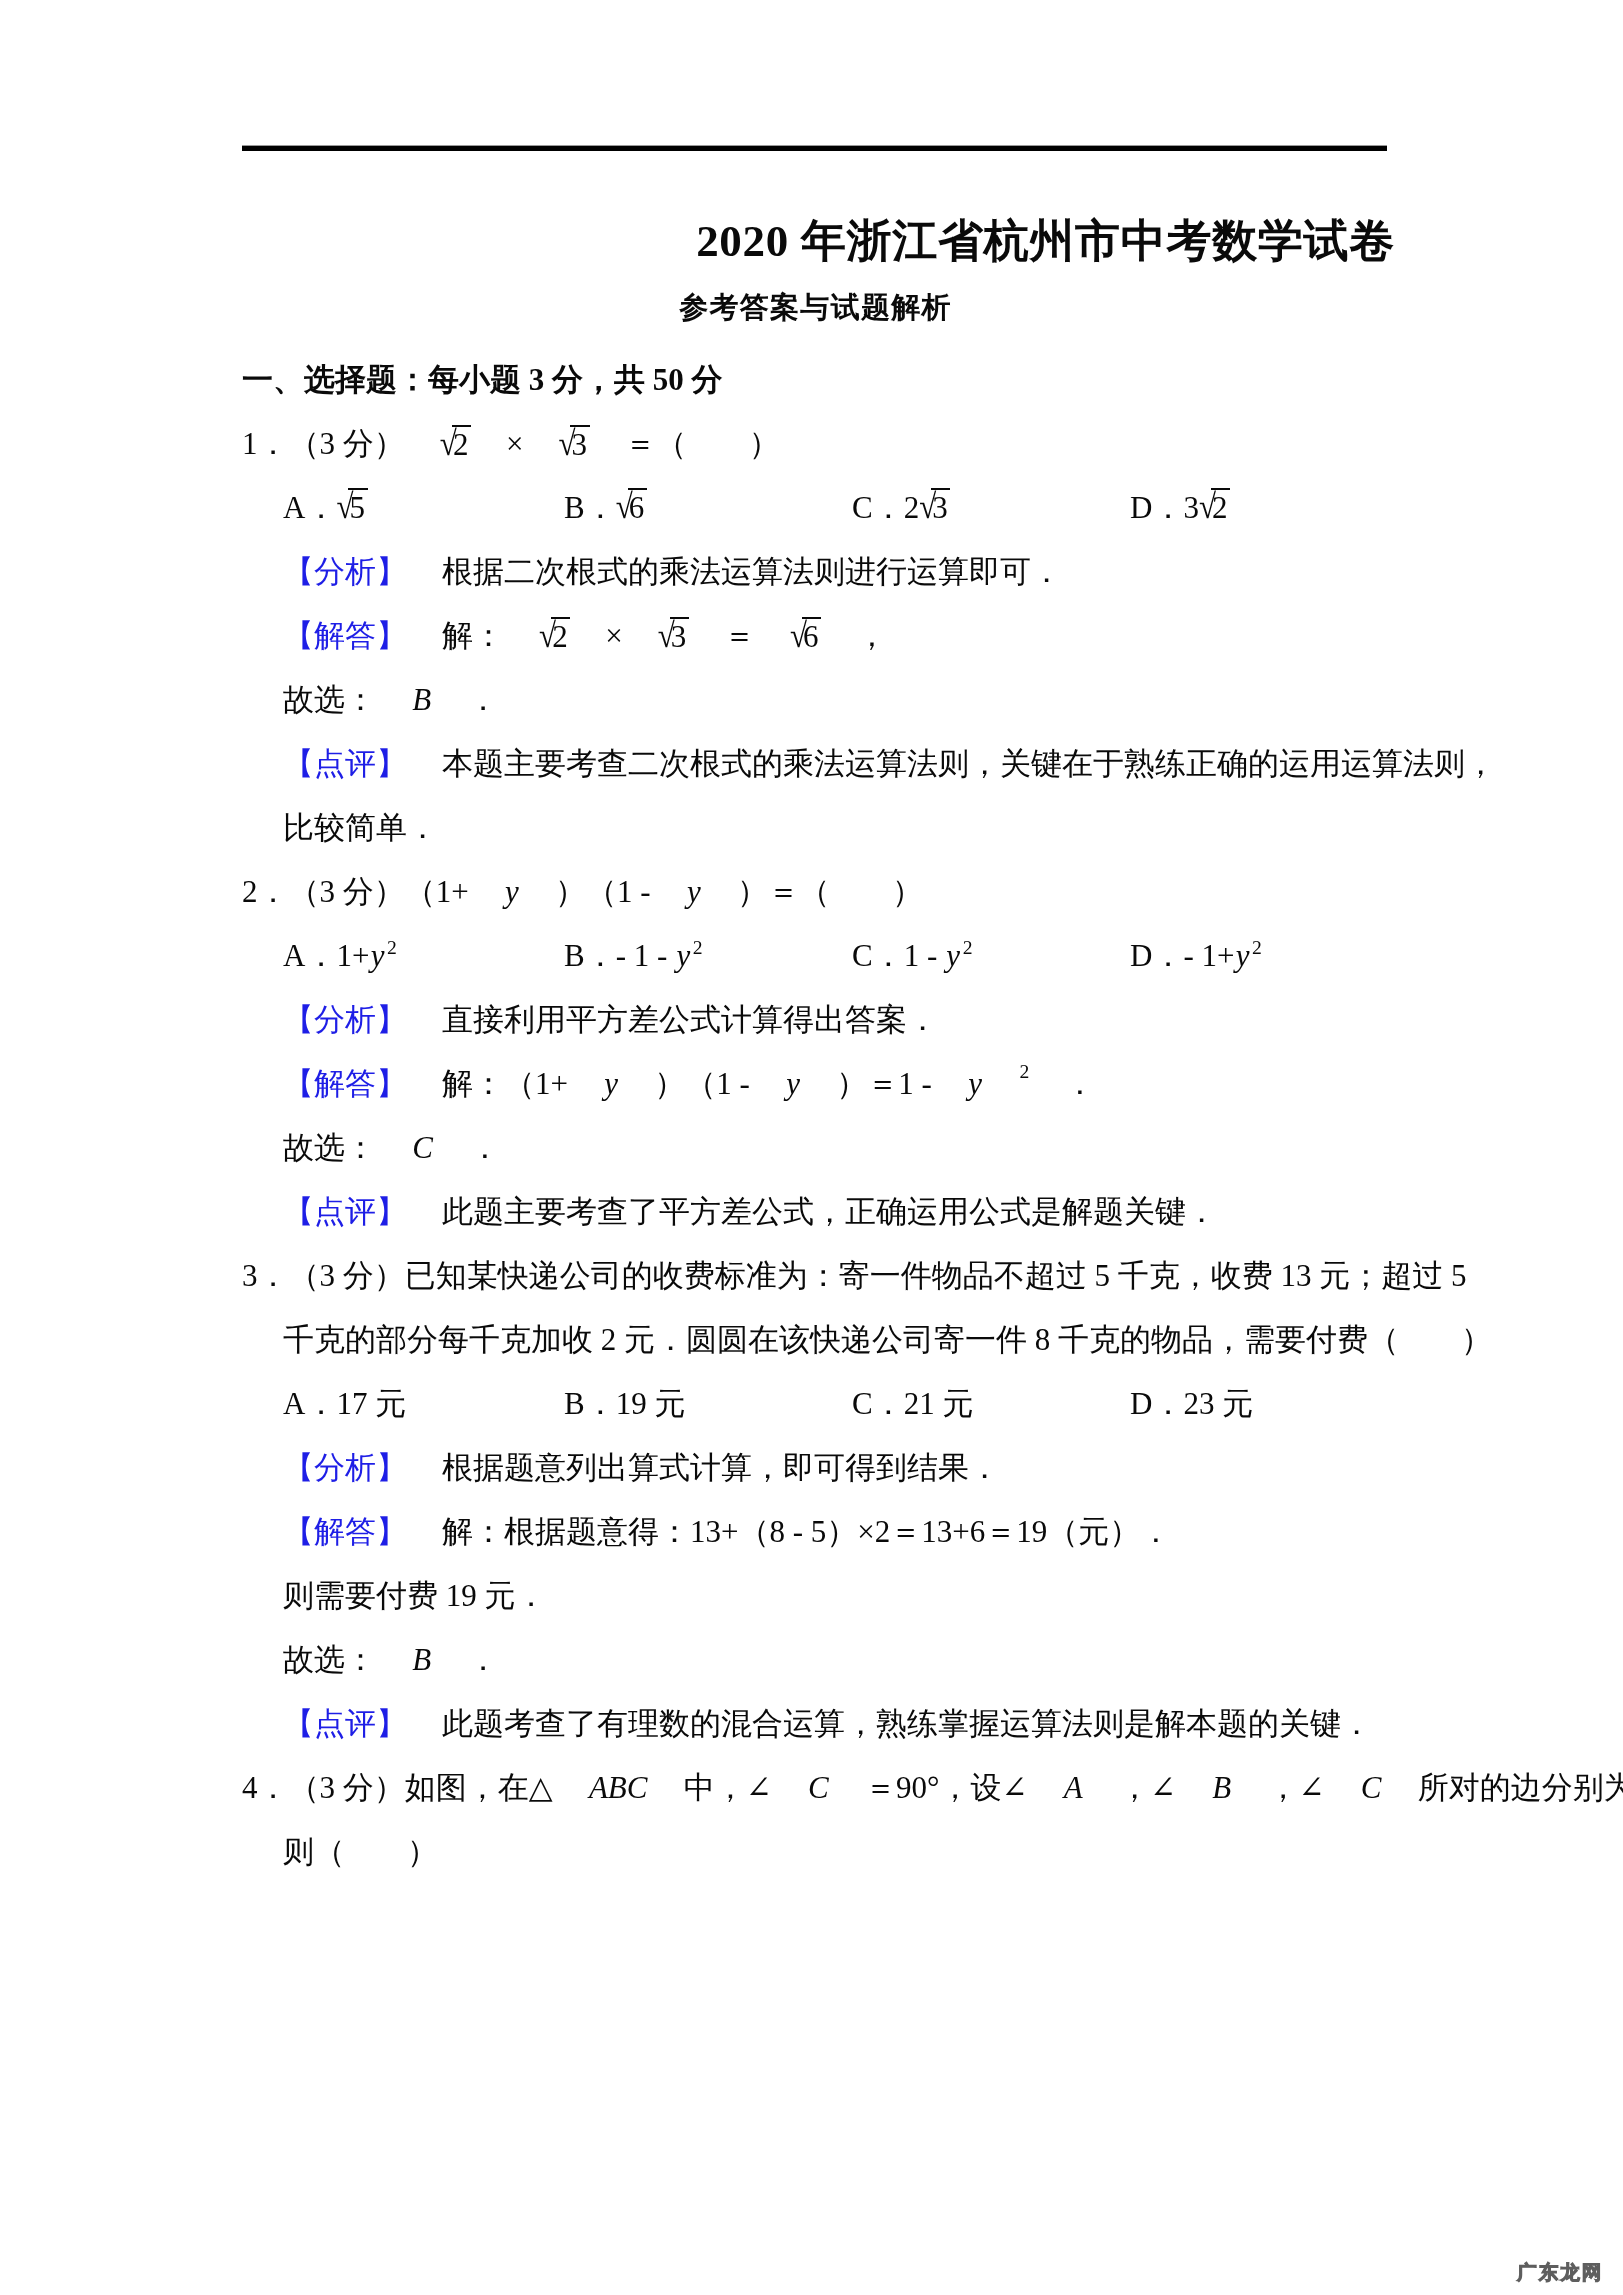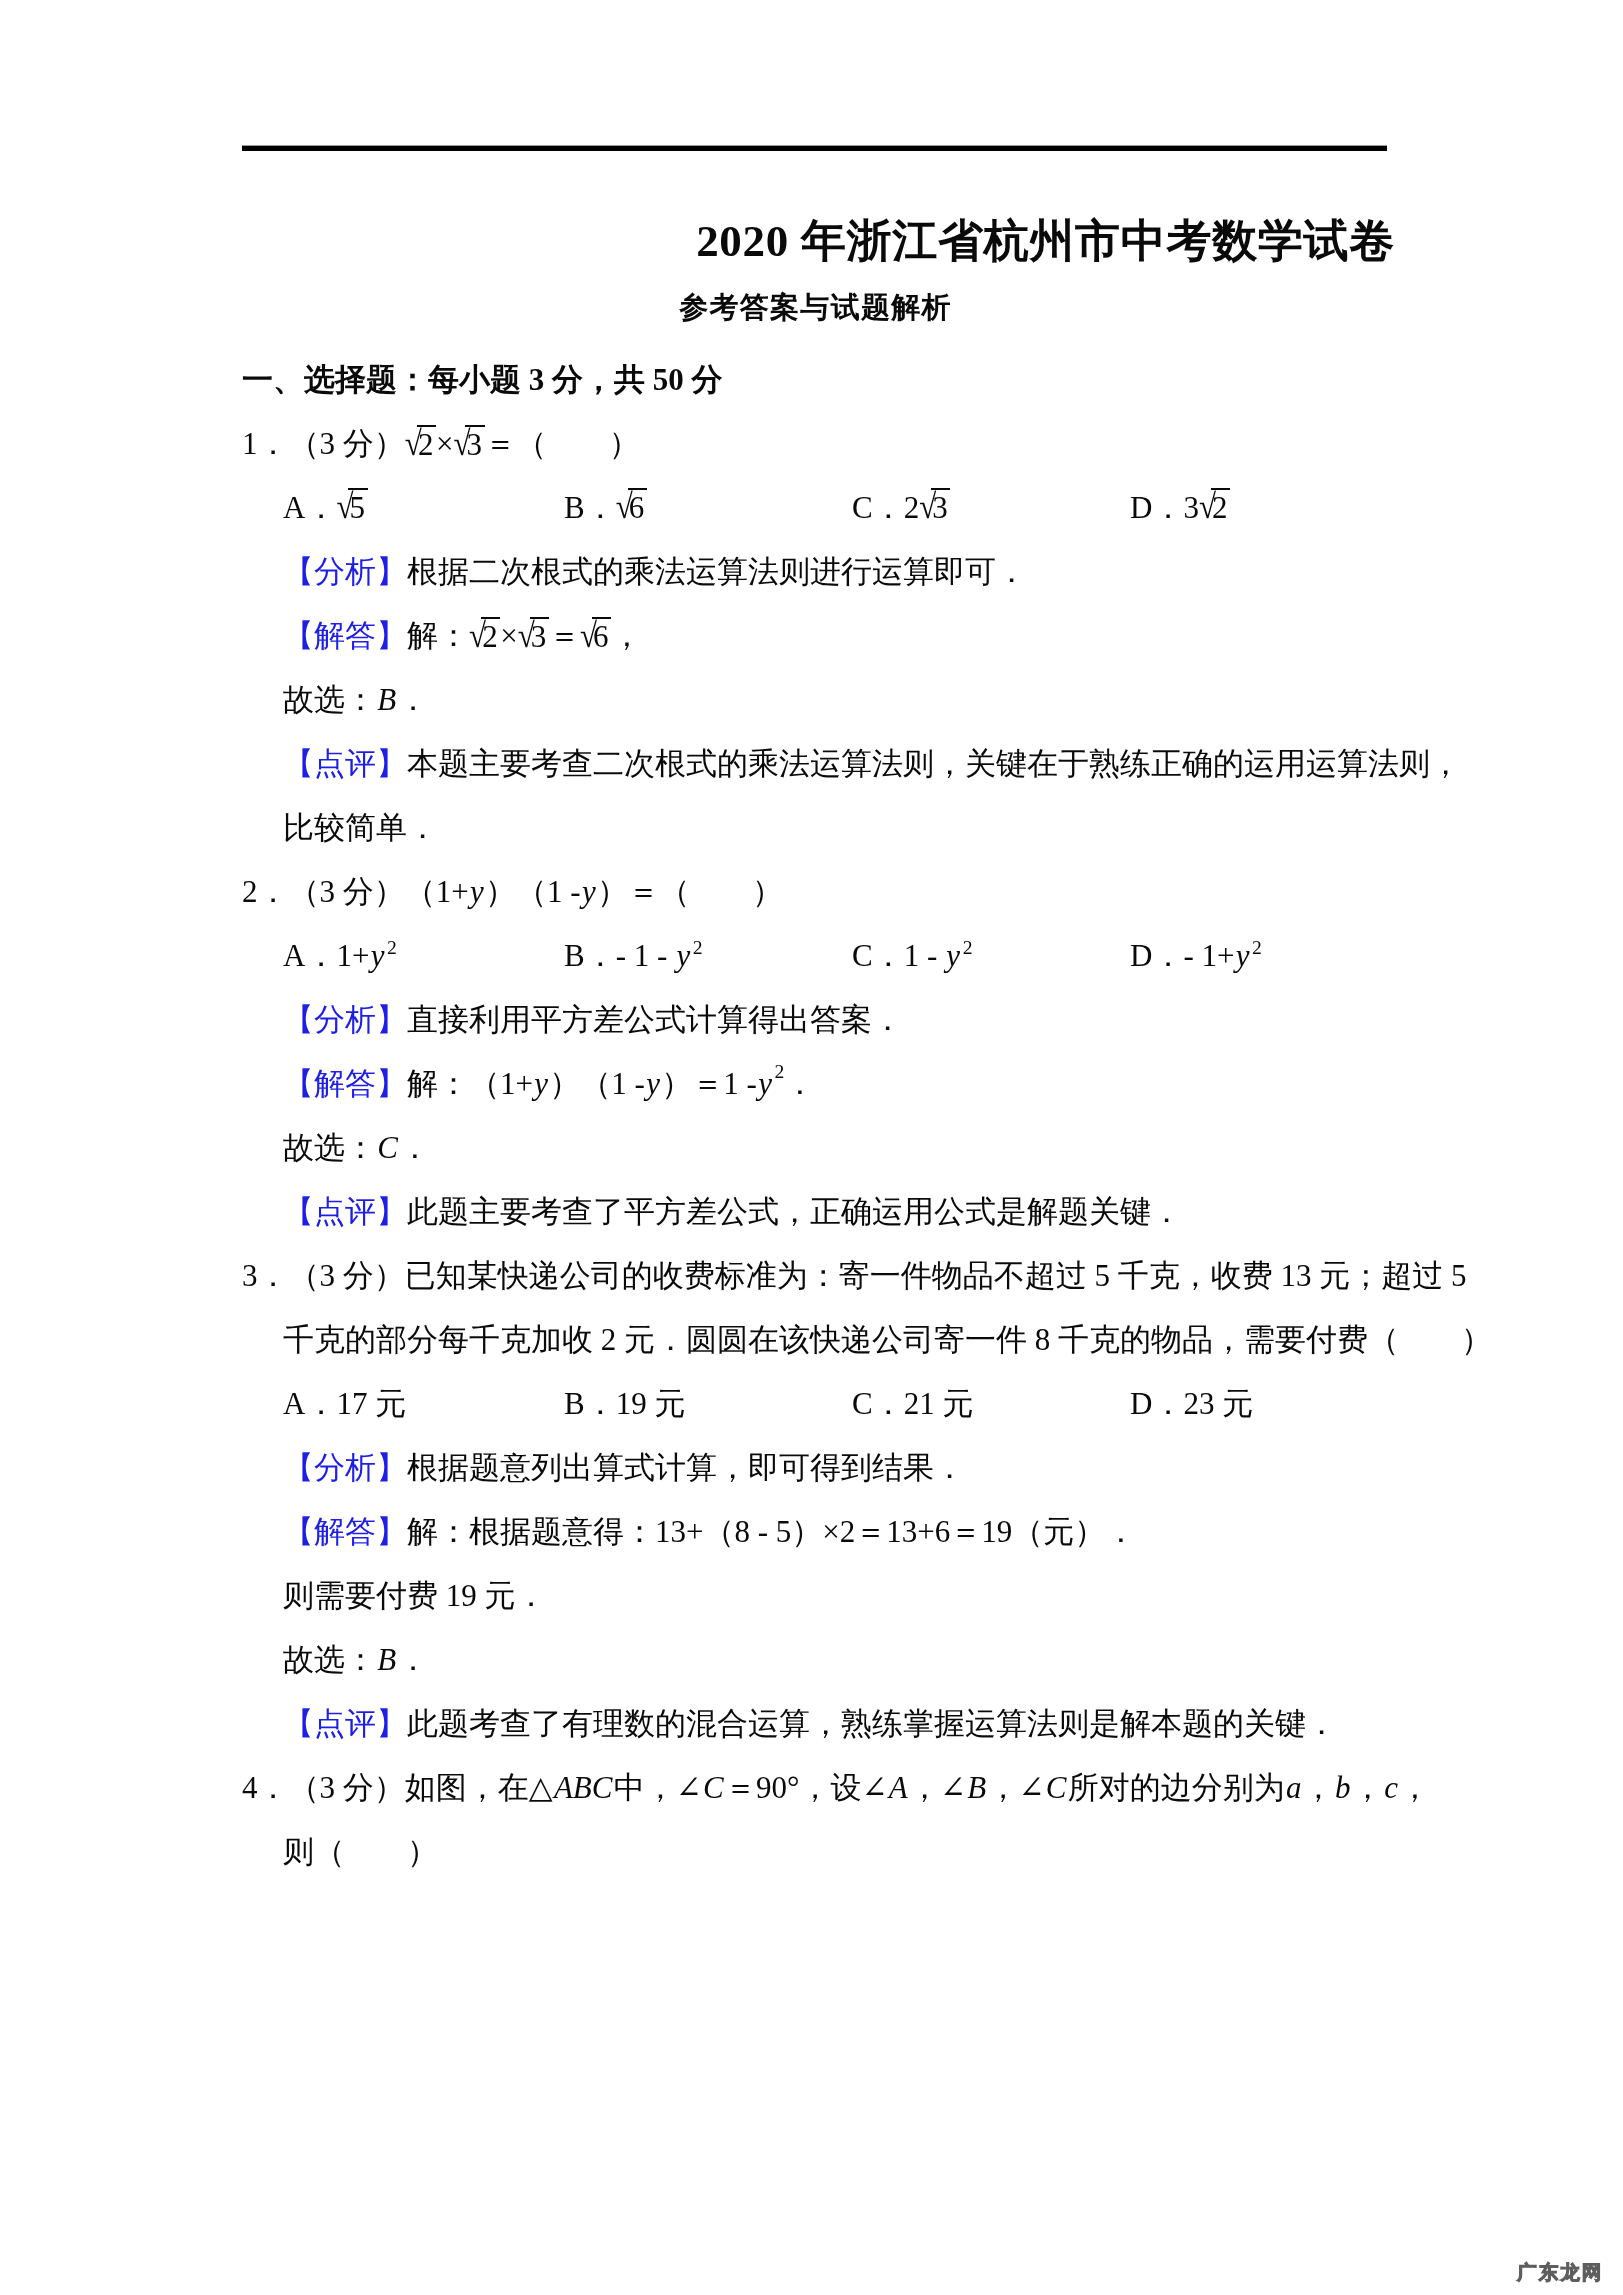--- a/index.html
+++ b/index.html
@@ -16,21 +16,21 @@
   }
   .subtitle {
     position:absolute; left:236px; top:290px; width:1159px;
     text-align:center; font-size:29px; line-height:34px; font-weight:bold; letter-spacing:1.3px;
   }
   .section-heading {
     position:absolute; left:242px; top:348px; width:1152px; height:64px;
     display:flex; align-items:center; font-size:31px; font-weight:bold;
   }
   .content { position:absolute; left:242px; top:412px; width:1155px; }
-  .line { height:64px; display:flex; align-items:center; font-size:31px; white-space:nowrap; }
+  .line { height:64px; display:flex; align-items:center; font-size:31px; white-space:nowrap;gap:35px; }
   .line.ind { padding-left:41px; }
   .optrow { display:flex; width:100%; align-items:center; }
   .opt:nth-child(1) { width:281px; }
   .opt:nth-child(2) { width:288px; }
   .opt:nth-child(3) { width:278px; }
   .opt:nth-child(4) { flex:1; }
   .lbl { color:var(--accent); }
   .it { font-style:italic; padding:0 1.3px; }
   .sup { position:relative; top:-12.4px; font-size:19.6px; margin-left:1.3px; }
   .sq { white-space:nowrap; }

